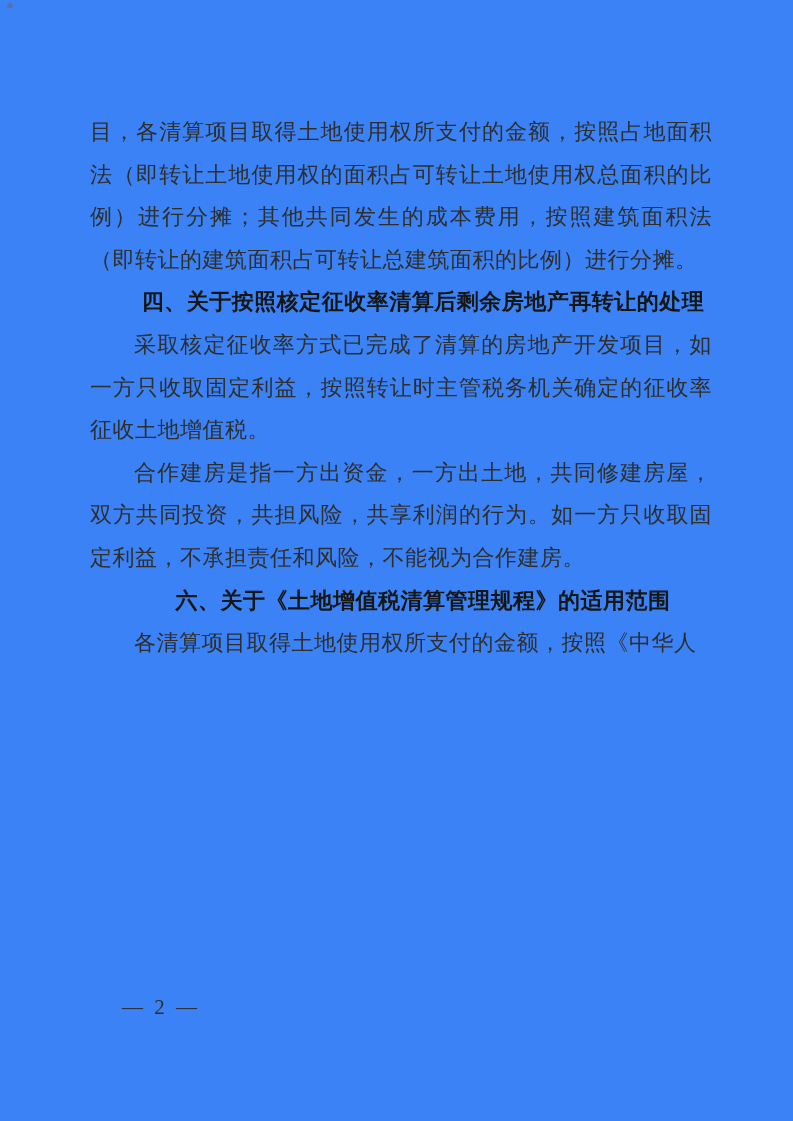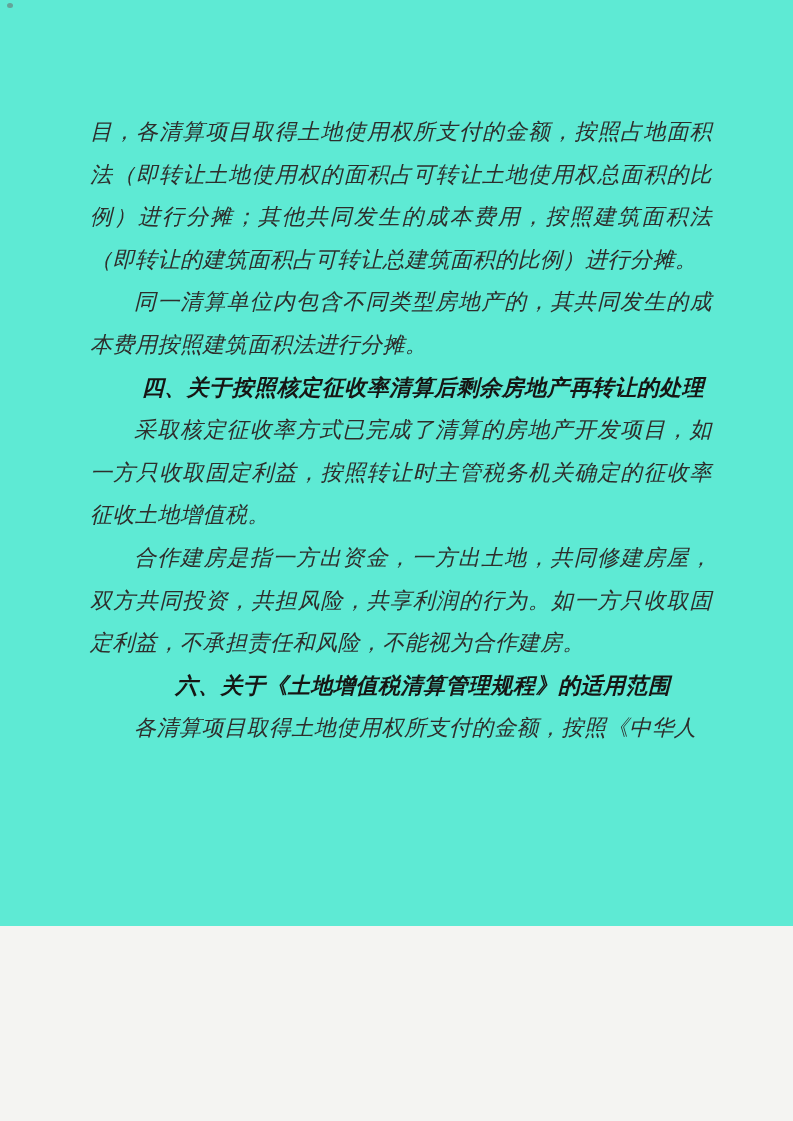--- a/index.html
+++ b/index.html
@@ -8,25 +8,24 @@
   }
   body {
     width: 793px;
     height: 1121px;
     background: #f4f4f2;
     font-family: "Liberation Serif", "DejaVu Serif", serif;
   }
   .page {
     position: relative;
     width: 793px;
-    height: 926px;
-    background: #5eead4;
+    height: 1121px;
+    background: #3b82f6;
     overflow: hidden;
     box-sizing: border-box;
-    font-style: italic;
   }
   
   .scan-speck {
     position: absolute;
     left: 7px;
     top: 3px;
     width: 6px;
     height: 5px;
     background: #6a6a68;
     border-radius: 50%;
@@ -74,21 +73,20 @@
 </style>
 </head>
 <body>
 
 <div class="page">
 
   <div class="scan-speck"></div>
 
   <div class="content">
     <p class="body no-indent">目，各清算项目取得土地使用权所支付的金额，按照占地面积法（即转让土地使用权的面积占可转让土地使用权总面积的比例）进行分摊；其他共同发生的成本费用，按照建筑面积法（即转让的建筑面积占可转让总建筑面积的比例）进行分摊。</p>
-    <p class="body">同一清算单位内包含不同类型房地产的，其共同发生的成本费用按照建筑面积法进行分摊。</p>
     <h2 class="heading">四、关于按照核定征收率清算后剩余房地产再转让的处理</h2>
     <p class="body">采取核定征收率方式已完成了清算的房地产开发项目，如一方只收取固定利益，按照转让时主管税务机关确定的征收率征收土地增值税。</p>
     <p class="body">合作建房是指一方出资金，一方出土地，共同修建房屋，双方共同投资，共担风险，共享利润的行为。如一方只收取固定利益，不承担责任和风险，不能视为合作建房。</p>
     <h2 class="heading">六、关于《土地增值税清算管理规程》的适用范围</h2>
     <p class="body">各清算项目取得土地使用权所支付的金额，按照《中华人</p>
   </div>
 
   <div class="footer">— 2 —</div>
 
 </div>

